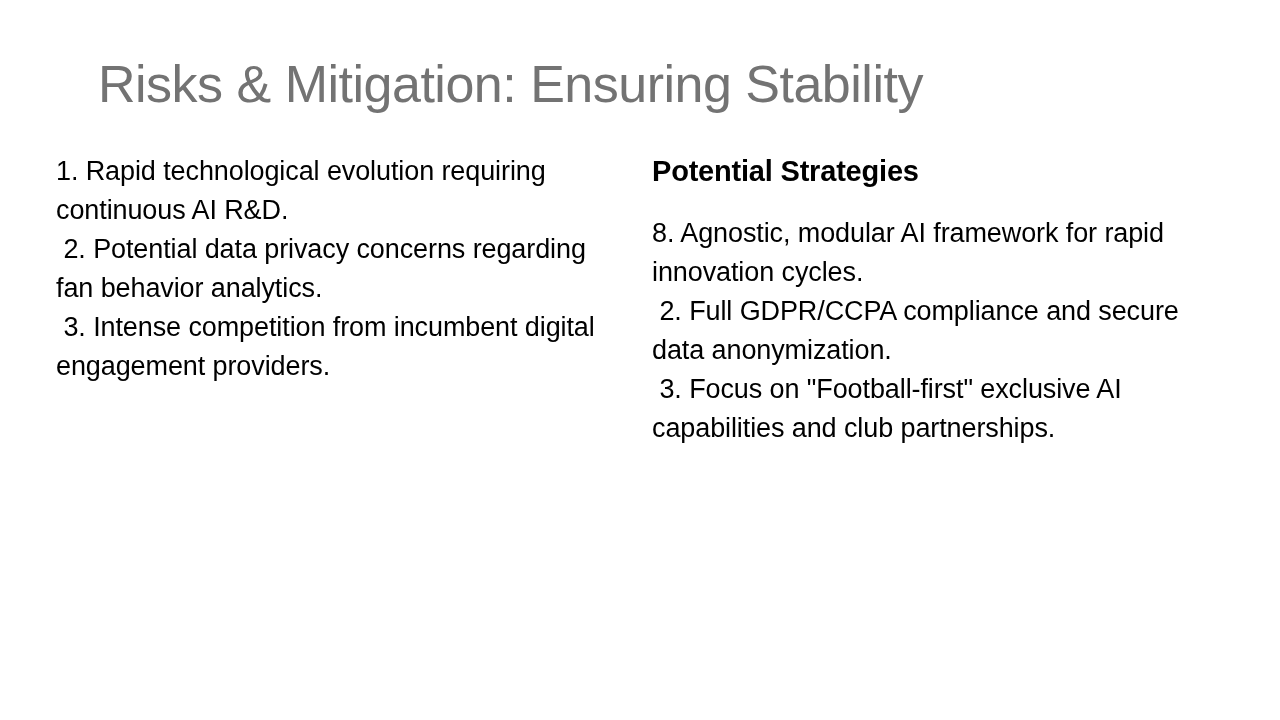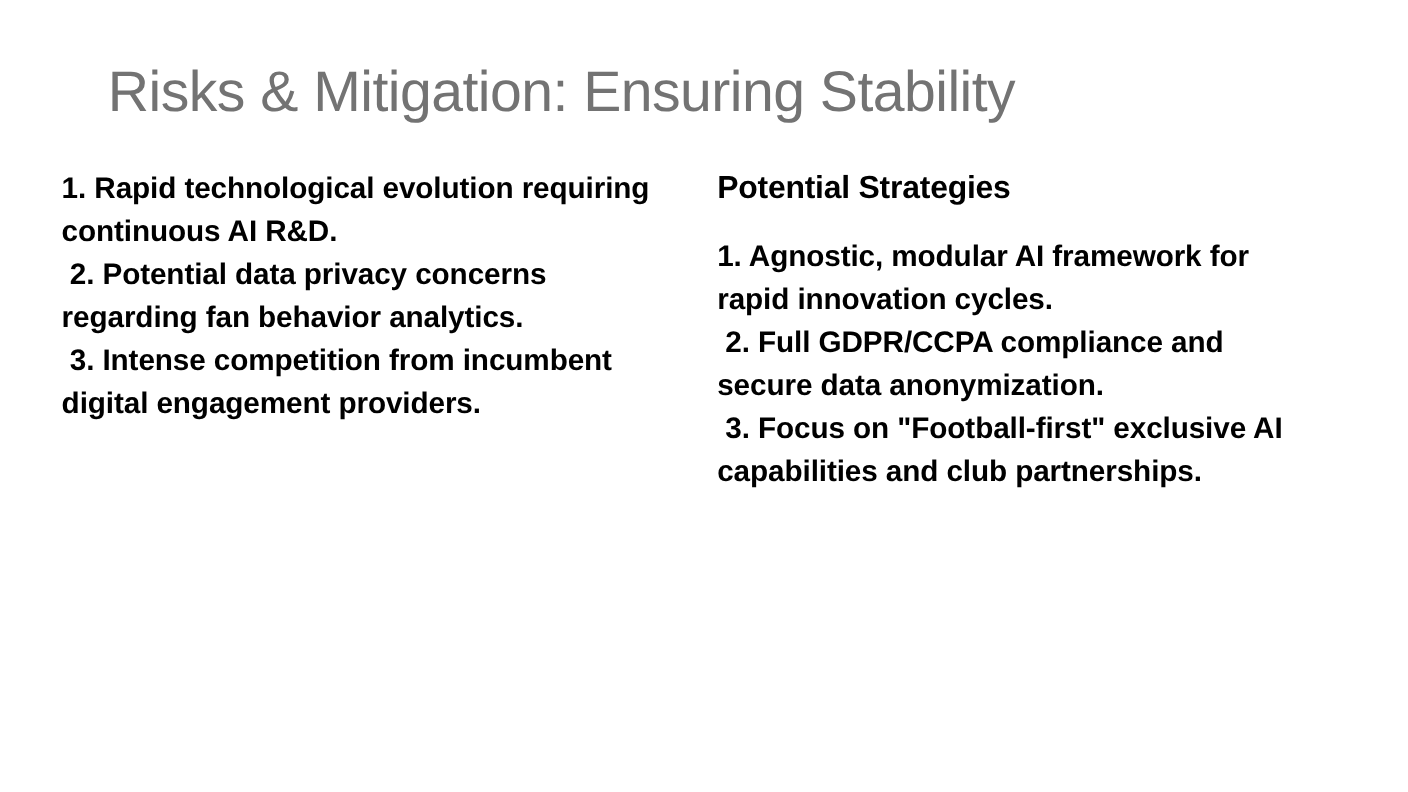--- a/index.html
+++ b/index.html
@@ -54,21 +54,21 @@
   .col-heading {
     font-size: 29px;
     font-weight: 700;
     line-height: 38px;
     letter-spacing: -0.2px;
     margin: 0 0 24px 0;
     color: #000000;
   }
   .col-body {
     font-size: 27px;
-    font-weight: 700;
+    font-weight: 400;
     line-height: 39px;
     letter-spacing: -0.1px;
     color: #000000;
     white-space: pre-wrap;
     margin: 0;
   }
 </style>
 </head>
 <body>
 
@@ -79,19 +79,19 @@
   <div class="columns">
 
     <div class="column left">
       <div class="col-body">1. Rapid technological evolution requiring continuous AI R&amp;D.
  2. Potential data privacy concerns regarding fan behavior analytics.
  3. Intense competition from incumbent digital engagement providers.</div>
     </div>
 
     <div class="column right">
       <div class="col-heading">Potential Strategies</div>
-      <div class="col-body">1. Agnostic, modular AI framework for rapid innovation cycles.
+      <div class="col-body">8. Agnostic, modular AI framework for rapid innovation cycles.
  2. Full GDPR/CCPA compliance and secure data anonymization.
  3. Focus on "Football-first" exclusive AI capabilities and club partnerships.</div>
     </div>
 
   </div>
 </div>
 
 </body></html>

